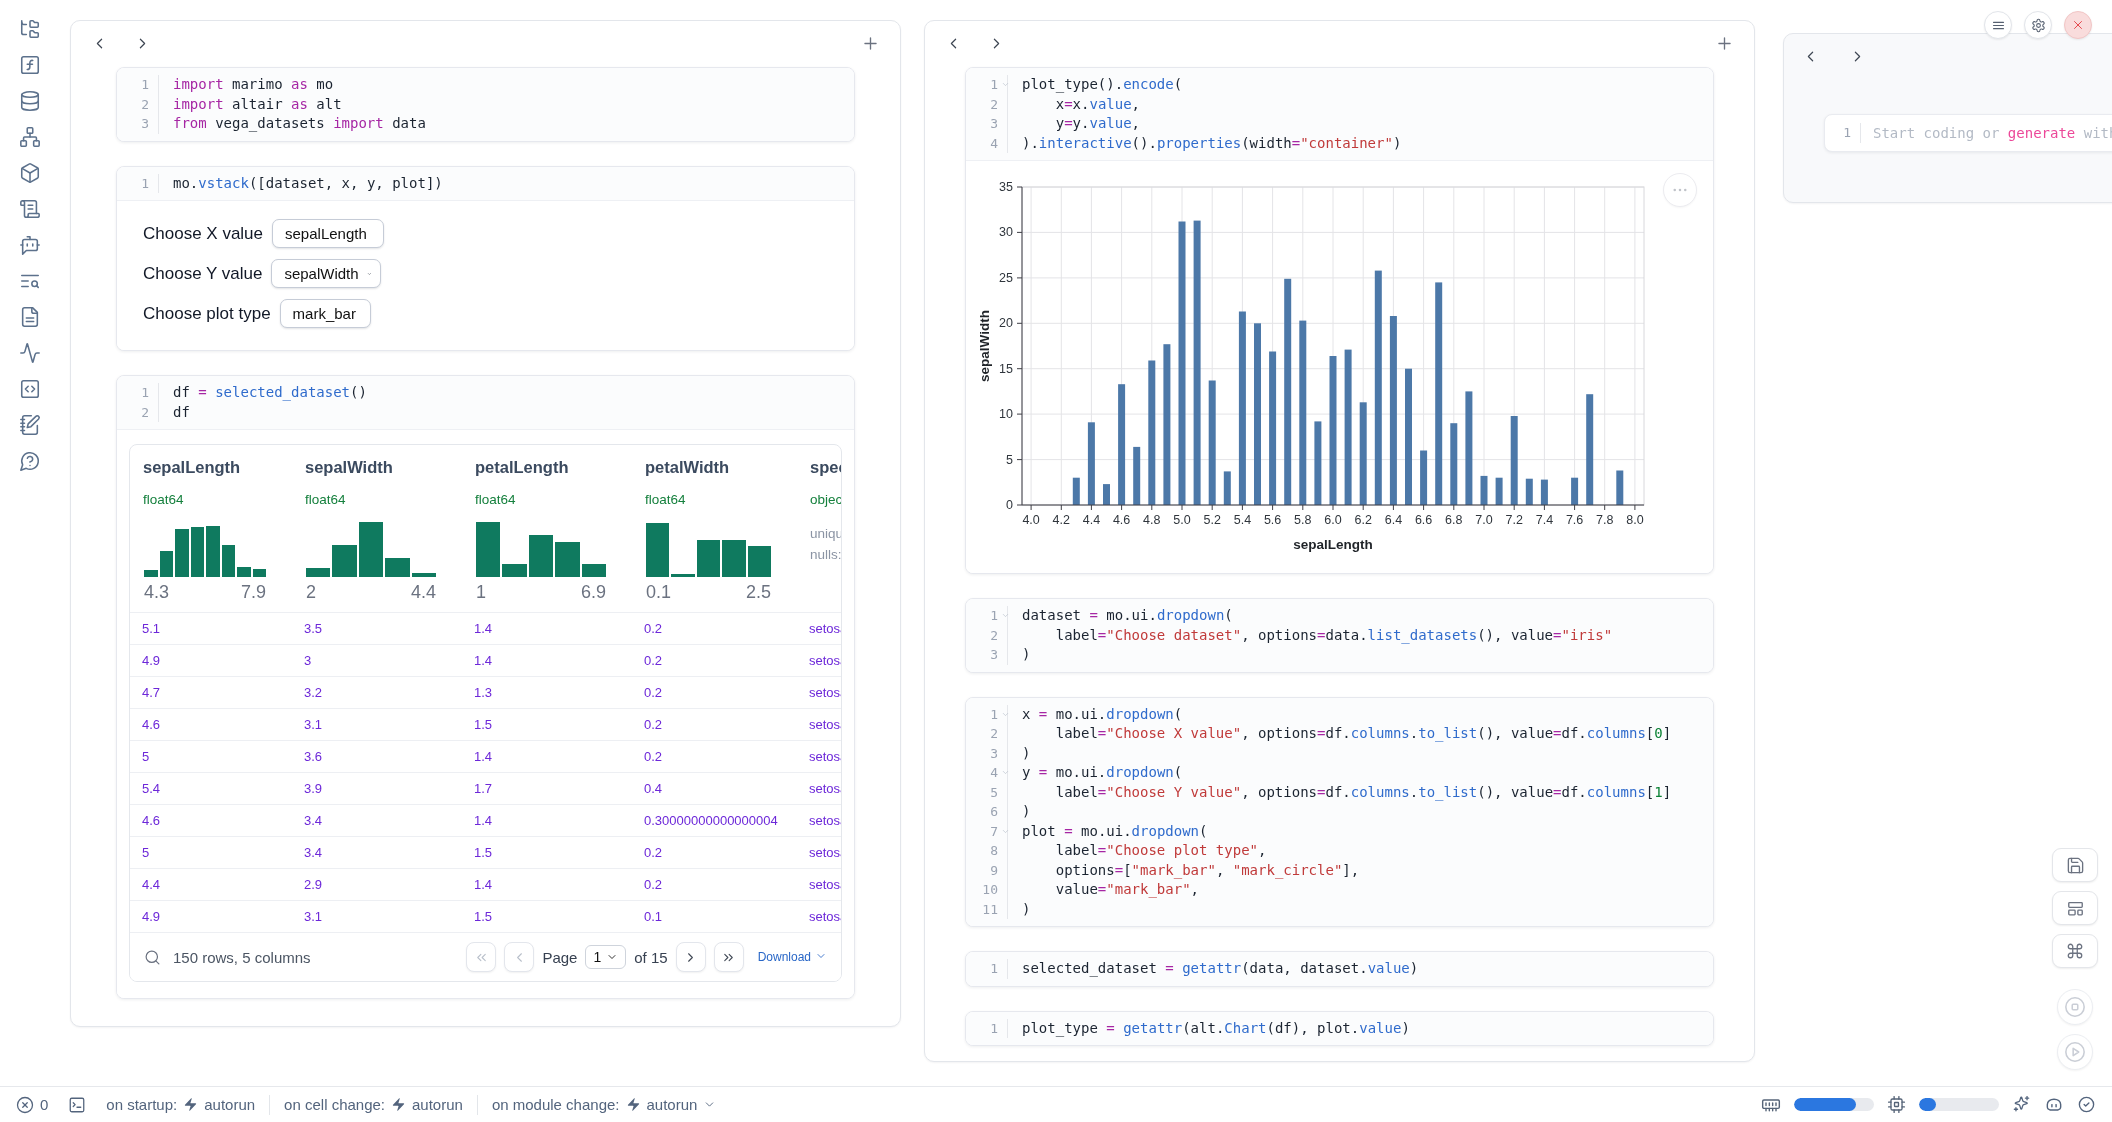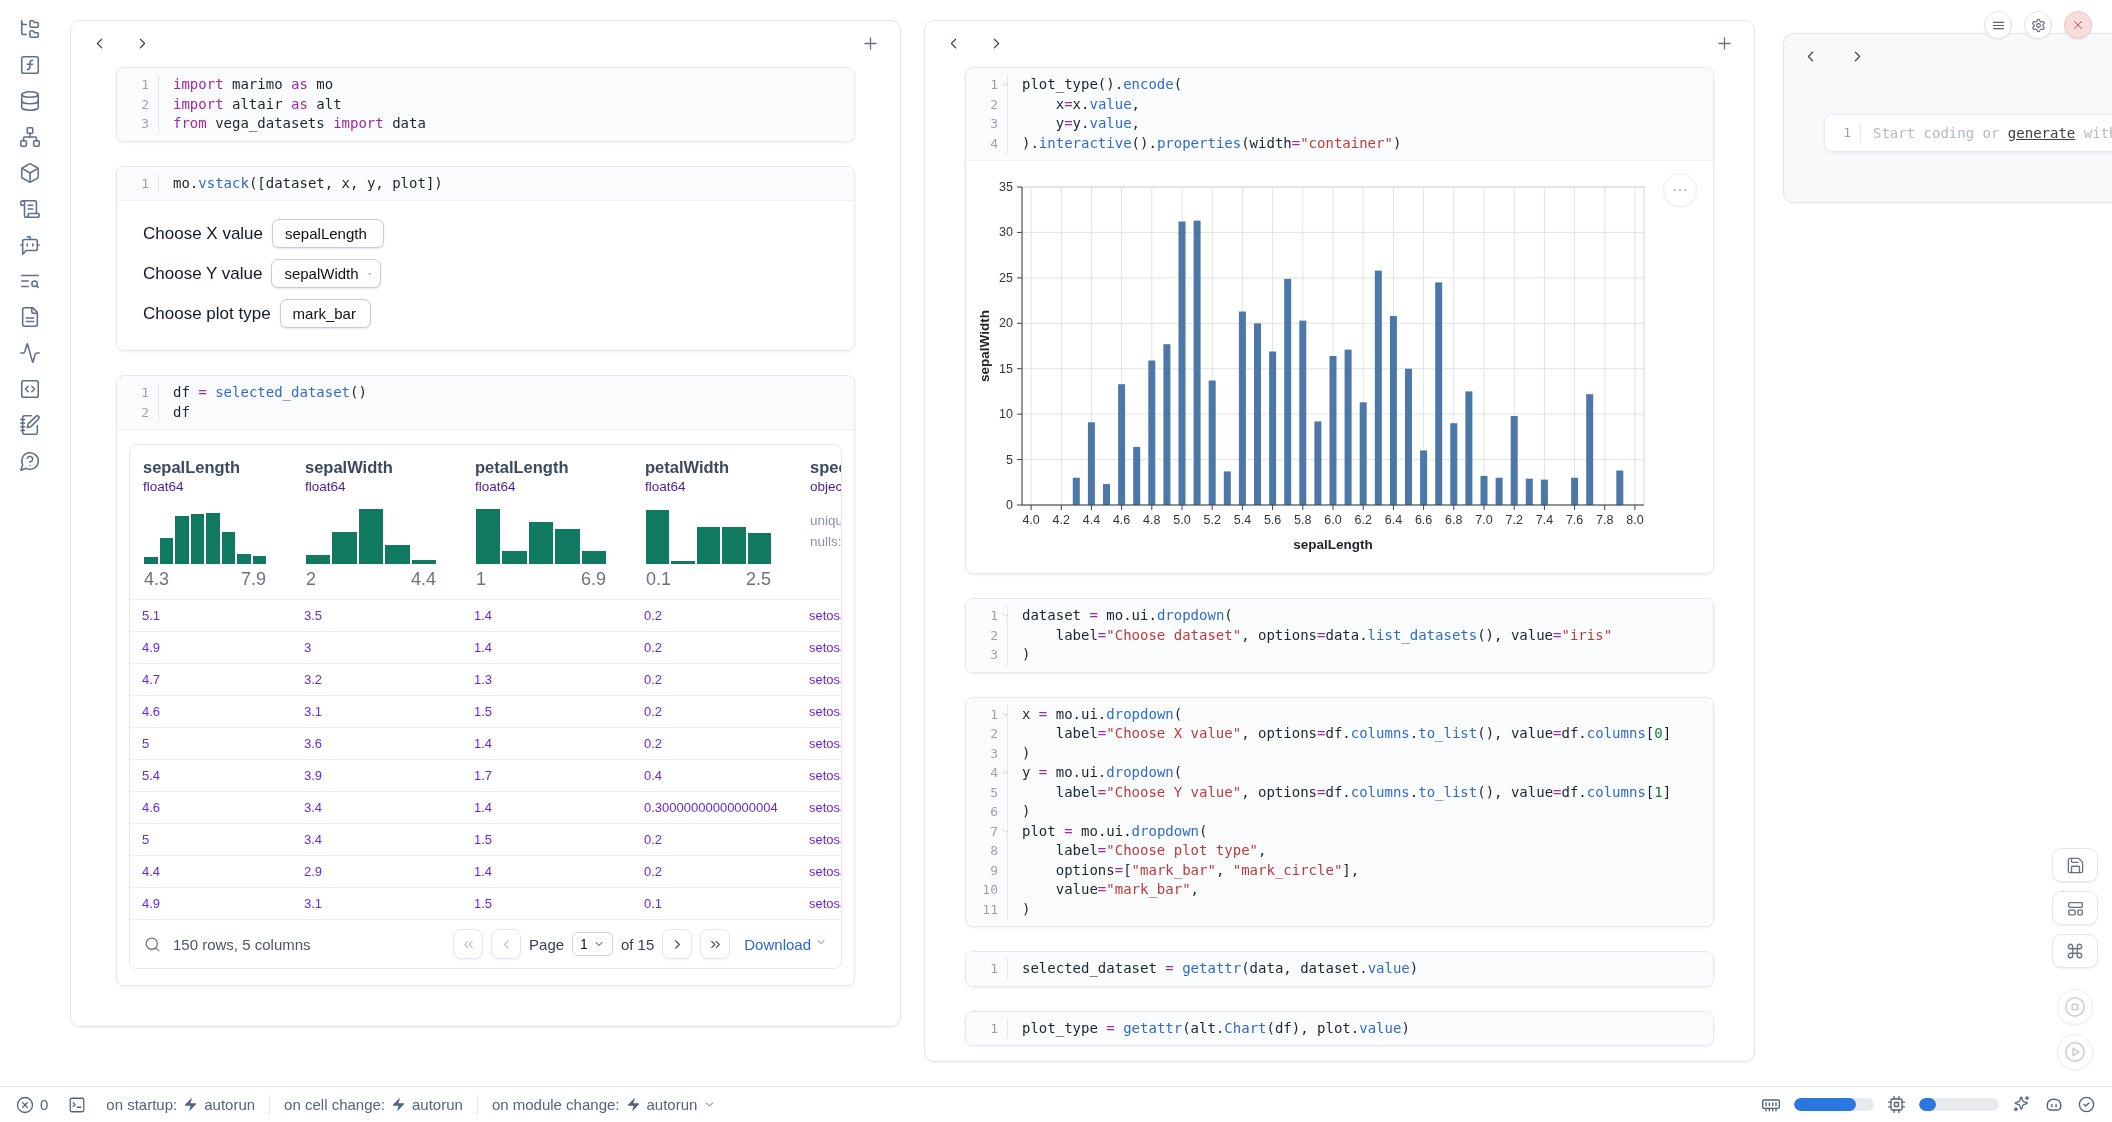--- a/index.html
+++ b/index.html
@@ -42,49 +42,49 @@
   .ctl-row:last-child{margin-bottom:4px}
   .select{margin-left:9px;display:inline-flex;align-items:center;justify-content:space-between;gap:8px;border:1px solid #c6ccd7;border-radius:7px;padding:5px 9px 5px 12px;font-size:15px;background:#fff;box-shadow:0 1px 2px rgba(16,24,40,.12);color:#111;white-space:nowrap}
   .select .ic{stroke-width:2.4;color:#3f4754}
 
   
   .tblpad{padding:14px 12px 16px}
   .table-box{border:1px solid #e4e7ec;border-radius:8px;overflow:hidden}
   .t-grid{display:grid;grid-template-columns:162px 170px 170px 165px 160px}
   .th{padding:13px 0 0 13px;overflow:hidden}
   .th-name{font-weight:bold;font-size:16.5px;color:#3b4a5f;white-space:nowrap}
-  .th-type{font-size:13.5px;color:#4c1d95;margin-top:2px;white-space:nowrap}
+  .th-type{font-size:13.5px;color:#15803d;margin-top:15px;white-space:nowrap}
   .hist{height:60px;display:flex;align-items:flex-end;gap:2px;margin:10px 26px 0 1px}
   .hist i{flex:1;background:#0f7a5f;display:block}
   .minmax{display:flex;justify-content:space-between;font-size:18px;color:#6b7280;margin:5px 26px 9px 1px}
   .cmeta{margin-top:16px;font-size:13.5px;color:#8b94a4;line-height:21px;white-space:nowrap}
   .t-row .td{padding:8px 12px;font-size:13px;color:#6d28d9;border-top:1px solid #edeff3;white-space:nowrap;overflow:hidden}
   .t-footer{display:flex;align-items:center;border-top:1px solid #edeff3;padding:9px 14px;color:#4b5563;font-size:15px;background:#fff}
   .t-footer>.ic{color:#6b7280;flex:none}
   .t-summary{margin-left:12px;color:#4b5563}
   .pager{margin-left:auto;display:flex;align-items:center;gap:8px}
   .pg-btn{width:30px;height:30px;border:1px solid #e3e6ec;border-radius:8px;background:#fff;box-shadow:0 1px 2px rgba(0,0,0,.06);display:flex;align-items:center;justify-content:center;color:#3f4754}
   .pg-btn.dim{color:#b8bfca}
   .pg-label{color:#374151}
   .pg-select{display:inline-flex;align-items:center;gap:5px;border:1px solid #cfd4dc;border-radius:6px;padding:3px 7px;background:#fff;font-size:14px;color:#111;cursor:pointer}
-  .dl-link{display:inline-flex;align-items:flex-start;gap:4px;color:#2967c7;font-size:15px;margin-left:6px}
+  .dl-link{display:inline-flex;align-items:flex-start;gap:4px;color:#2967c7;font-size:12px;margin-left:6px}
 
   
   .chart-out{position:relative;padding:10px 6px 12px 10px}
   #chart{display:block}
   #chart text.tick{font-family:"Liberation Sans",sans-serif;font-size:12.5px;fill:#30363d}
   #chart text.atitle{font-family:"Liberation Sans",sans-serif;font-size:13.5px;font-weight:bold;fill:#1f2328}
   .dots-btn{position:absolute;top:12px;right:16px;width:34px;height:34px;border-radius:50%;border:1px solid #ececf0;background:#fff;display:flex;align-items:center;justify-content:center;color:#c0c3c9;box-shadow:0 1px 2px rgba(0,0,0,.04)}
 
   
   #panel-right .ptoolbar{gap:30px;padding:0 18px}
   .rp-cell{margin:36px 0 0 40px;width:330px;background:#fff;border:1px solid #e9ebf0;border-radius:8px;box-shadow:0 1px 3px rgba(15,23,42,.07);display:flex;padding:8px 0;font-family:"DejaVu Sans Mono","Liberation Mono",monospace;font-size:14px;line-height:20px}
   .rp-cell .ln{width:36px}
   .rp-ph{padding-left:12px;color:#b3bac5;white-space:nowrap}
-  .rp-ph .gen{text-decoration:underline;color:#404040}
+  .rp-ph .gen{color:#ec4899}
 
   
   .winbtns{position:absolute;top:11px;right:20px;display:flex;gap:12px;z-index:5}
   .wbtn{width:28px;height:28px;border-radius:50%;border:1px solid #e2e5ea;background:#fff;box-shadow:0 1px 2px rgba(0,0,0,.07);display:flex;align-items:center;justify-content:center;color:#566070}
   .wbtn.close{background:#f9dcdc;border-color:#f2c6c6;color:#e5484d}
 
   
   .fabs{position:absolute;right:14px;top:848px;display:flex;flex-direction:column;align-items:center;gap:9px}
   .fab{width:46px;height:34px;border:1px solid #e4e6ea;border-radius:9px;background:#fff;box-shadow:0 1px 2px rgba(0,0,0,.07);display:flex;align-items:center;justify-content:center;color:#6b7280}
   .fab-round{width:36px;height:36px;border-radius:50%;border:1px solid #eceef2;background:#fff;box-shadow:0 1px 2px rgba(0,0,0,.05);display:flex;align-items:center;justify-content:center;color:#caced6}

